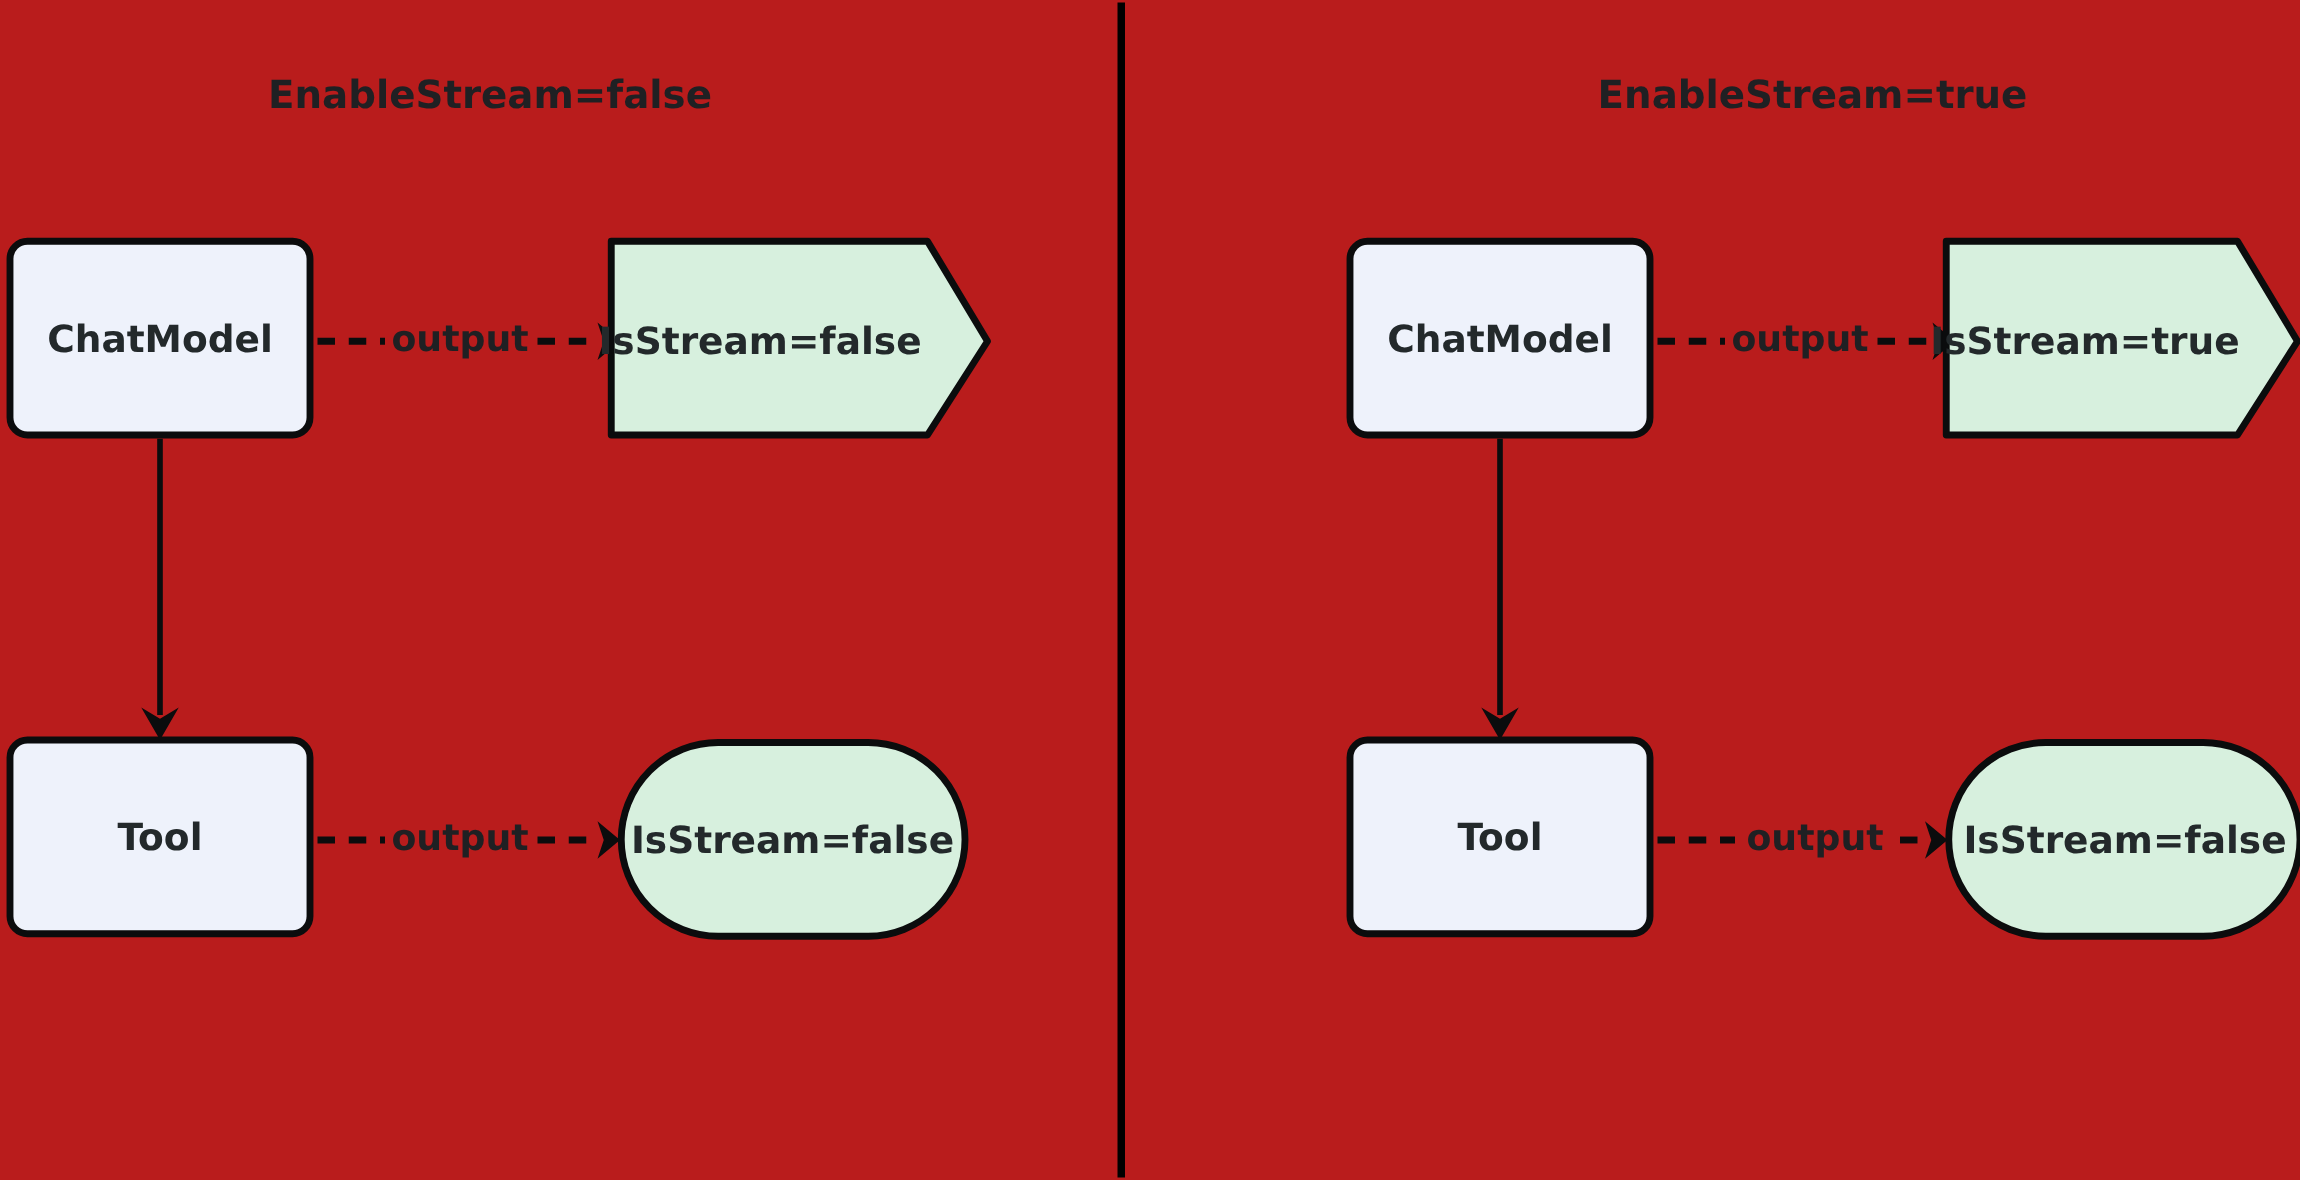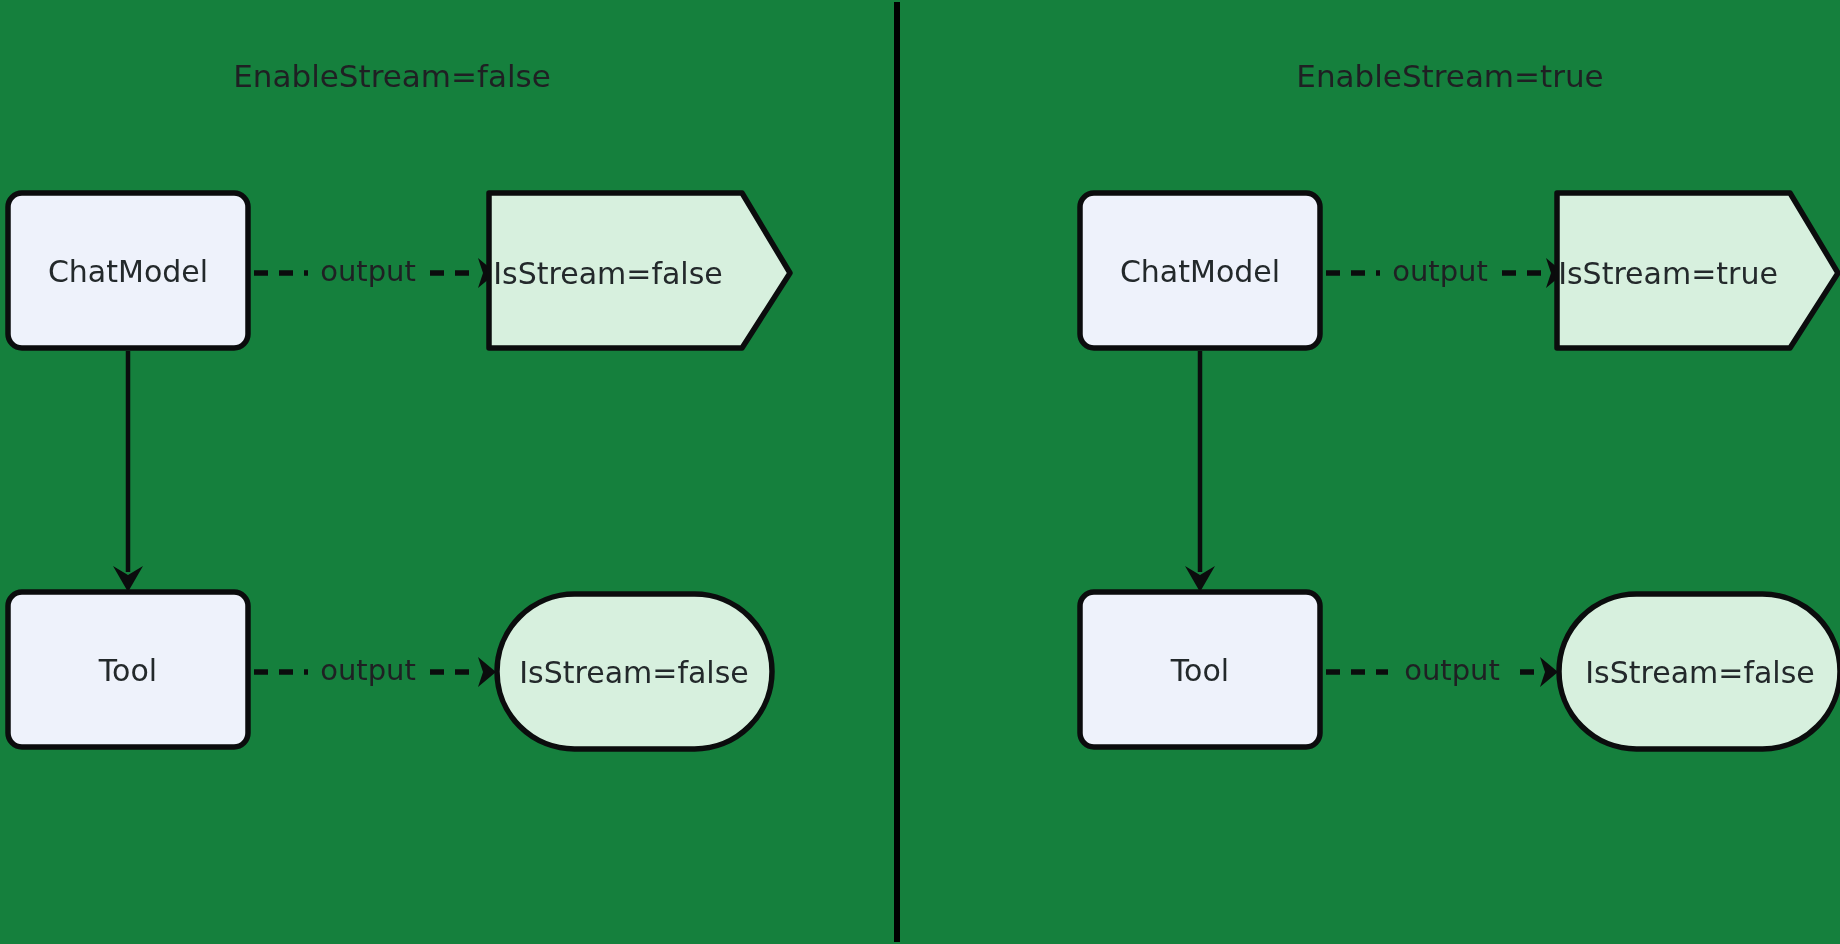--- a/index.html
+++ b/index.html
@@ -8,22 +8,23 @@
     padding: 0;
     background: #ffffff;
   }
   body {
     font-family: "DejaVu Sans", "Liberation Sans", sans-serif;
   }
   #canvas {
     position: relative;
     width: 1840px;
     height: 944px;
-    background: #15803d;
+    background: #b91c1c;
     overflow: hidden;
+    font-weight: bold;
   }
   #diagram-svg {
     position: absolute;
     left: 0;
     top: 0;
     width: 1840px;
     height: 944px;
     display: block;
   }
   .panel-title {

